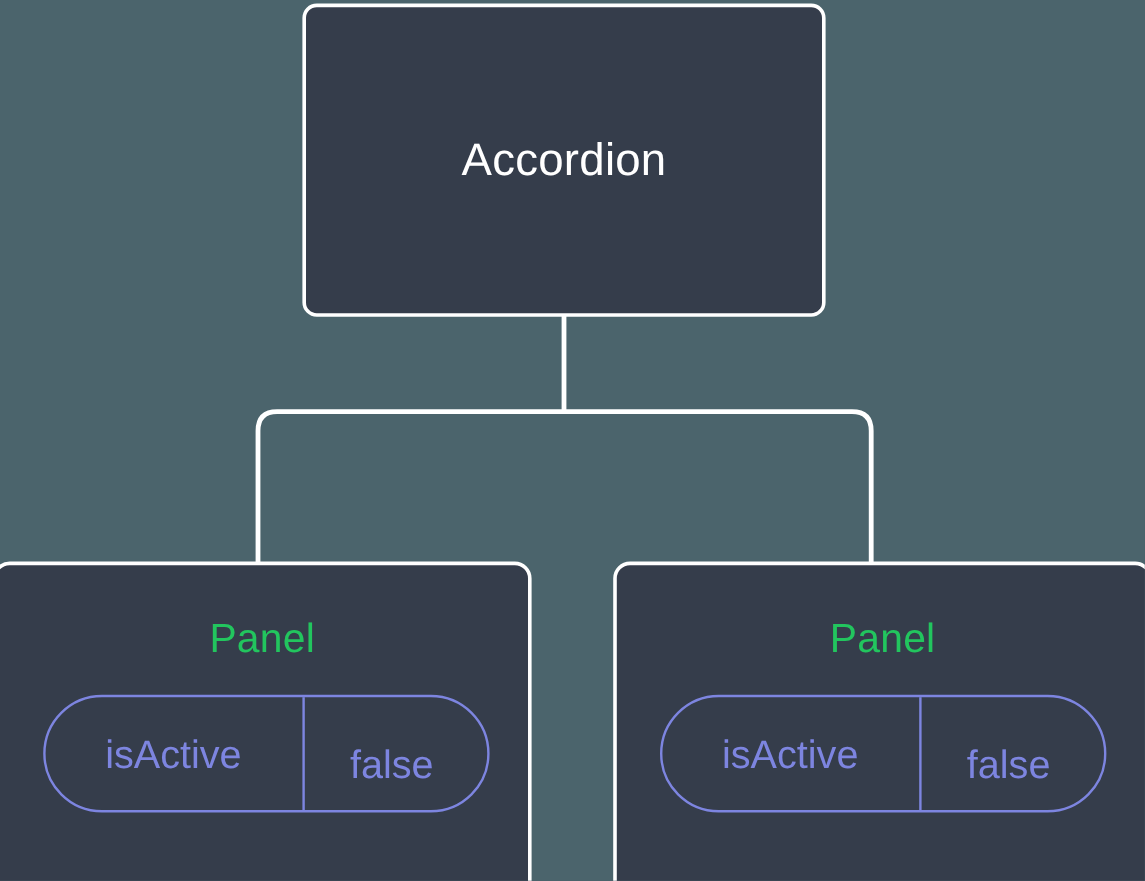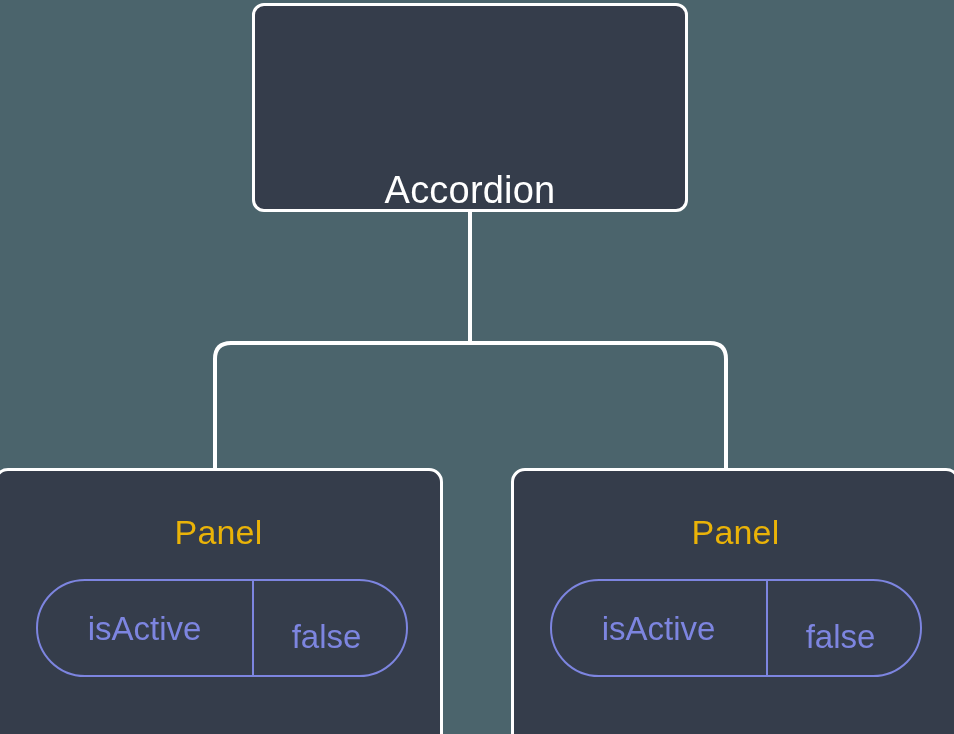--- a/index.html
+++ b/index.html
@@ -43,22 +43,22 @@
     display: flex;
     flex-direction: column;
     align-items: center;
   }
 
   
   #node-accordion {
     left: 252px;
     top: 3px;
     width: 436px;
-    height: 209px;
-    justify-content: flex-end;
+    height: 261px;
+    justify-content: center;
   }
   #node-accordion .node-title {
     font-size: 38px;
     line-height: 1;
     color: #ffffff;
     letter-spacing: 0.2px;
   }
 
   
   .panel-node {
@@ -71,21 +71,21 @@
     left: -6px;
     width: 449px;
   }
   #node-panel-1 {
     left: 511px;
     width: 449px;
   }
   .panel-node .node-title {
     font-size: 34px;
     line-height: 1;
-    color: #eab308;
+    color: #22c55e;
     letter-spacing: 0.2px;
   }
 
   
   .prop-pill {
     margin-top: 30px;
     height: 98px;
     box-sizing: border-box;
     border: 2px solid #7d85e0;
     border-radius: 49px;

